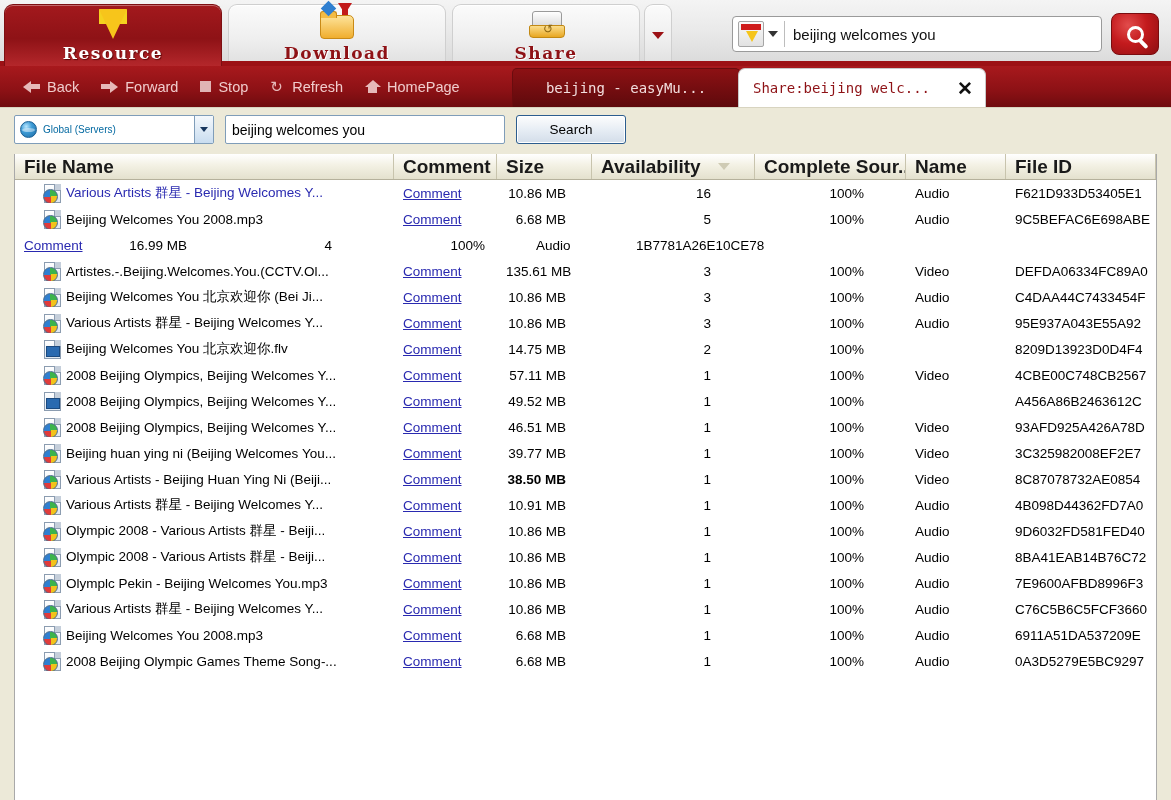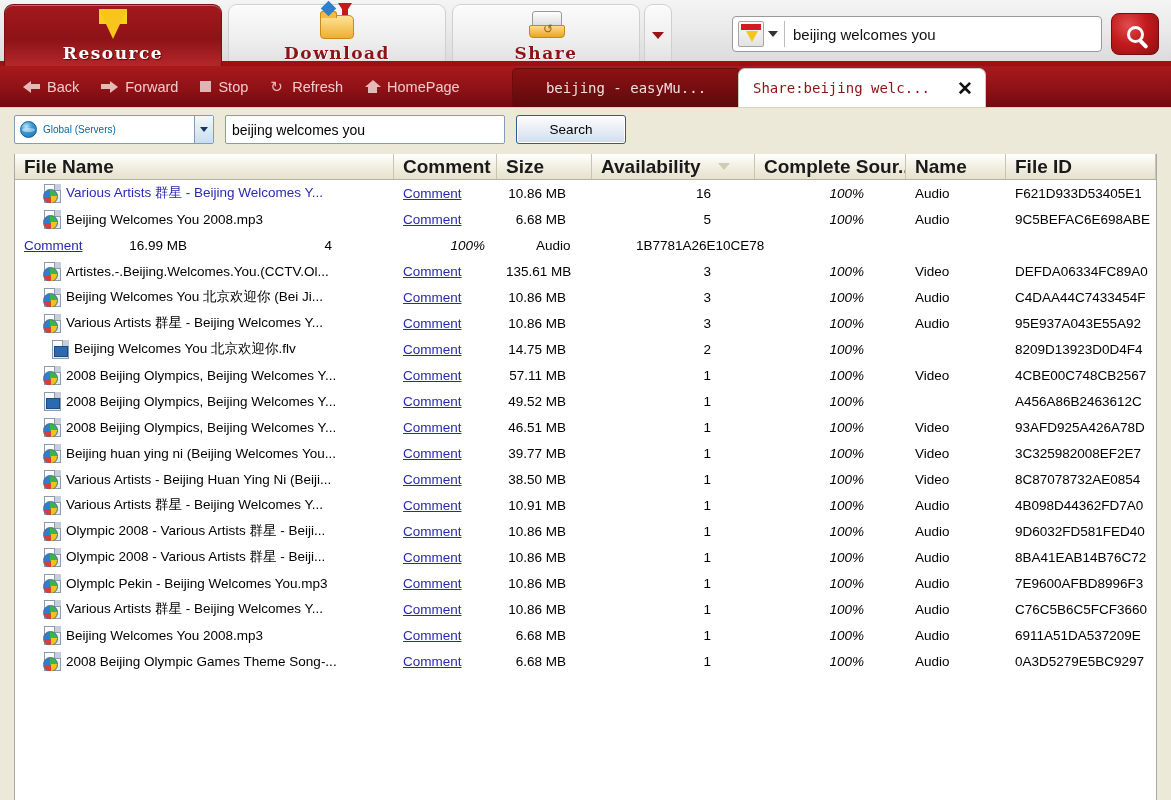--- a/index.html
+++ b/index.html
@@ -222,21 +222,21 @@
     border:1px solid #4a6b8a;
   }
   .ficon.video:after{
     content:""; position:absolute; left:1px; top:5px; width:12px; height:9px;
     background:#2a6ab0; border:1px solid #1b4a80;
   }
   .fname-blue { color:#2a2ab0; }
   .cmt { color:#2929b0; text-decoration:underline; cursor:pointer; }
   .c-size { text-align:right; padding-right:26px; padding-left:0; }
   .c-avail { text-align:right; padding-right:44px; padding-left:0; }
-  .c-complete { text-align:right; padding-right:42px; padding-left:0;font-style:italic; }
+  .c-complete { text-align:right; padding-right:42px; padding-left:0; }
 </style>
 </head>
 <body>
 
 <div class="topbar">
 
   <div class="maintab active" id="tab-resource">
     <span class="tabicon"><span class="vlogo"></span></span>
     <span class="tablabel">Resource</span>
   </div>
@@ -415,21 +415,21 @@
             <span class="">Various Artists 群星 - Beijing Welcomes Y...</span>
           </div>
           <div class="c " style="width: 103px;"><span class="cmt">Comment</span></div>
           <div class="c c-size" style="width: 95px;"><span>10.86 MB</span></div>
           <div class="c c-avail" style="width: 163px;"><span>3</span></div>
           <div class="c c-complete" style="width: 151px;"><span>100%</span></div>
           <div class="c " style="width: 100px;"><span>Audio</span></div>
           <div class="c " style="width: 150px;"><span>95E937A043E55A92</span></div>
         </div>
         <div class="lrow">
-          <div class="c c-name" style="width: 379px; padding-left: 8px;">
+          <div class="c c-name" style="width: 379px; padding-left: 0px;">
             <span class="expander-spacer"></span>
             <span class="ficon video"></span>
             <span class="">Beijing Welcomes You 北京欢迎你.flv</span>
           </div>
           <div class="c " style="width: 103px;"><span class="cmt">Comment</span></div>
           <div class="c c-size" style="width: 95px;"><span>14.75 MB</span></div>
           <div class="c c-avail" style="width: 163px;"><span>2</span></div>
           <div class="c c-complete" style="width: 151px;"><span>100%</span></div>
           <div class="c " style="width: 100px;"><span></span></div>
           <div class="c " style="width: 150px;"><span>8209D13923D0D4F4</span></div>
@@ -486,21 +486,21 @@
           <div class="c " style="width: 100px;"><span>Video</span></div>
           <div class="c " style="width: 150px;"><span>3C325982008EF2E7</span></div>
         </div>
         <div class="lrow">
           <div class="c c-name" style="width: 379px; padding-left: 0px;">
             <span class="expander-spacer"></span>
             <span class="ficon audio"></span>
             <span class="">Various Artists - Beijing Huan Ying Ni (Beiji...</span>
           </div>
           <div class="c " style="width: 103px;"><span class="cmt">Comment</span></div>
-          <div class="c c-size" style="width: 95px;"><span>38.50 MB</span></div>
+          <div class="c c-size" style="width: 95px; font-weight: bold;"><span>38.50 MB</span></div>
           <div class="c c-avail" style="width: 163px;"><span>1</span></div>
           <div class="c c-complete" style="width: 151px;"><span>100%</span></div>
           <div class="c " style="width: 100px;"><span>Video</span></div>
           <div class="c " style="width: 150px;"><span>8C87078732AE0854</span></div>
         </div>
         <div class="lrow">
           <div class="c c-name" style="width: 379px; padding-left: 0px;">
             <span class="expander-spacer"></span>
             <span class="ficon audio"></span>
             <span class="">Various Artists 群星 - Beijing Welcomes Y...</span>

